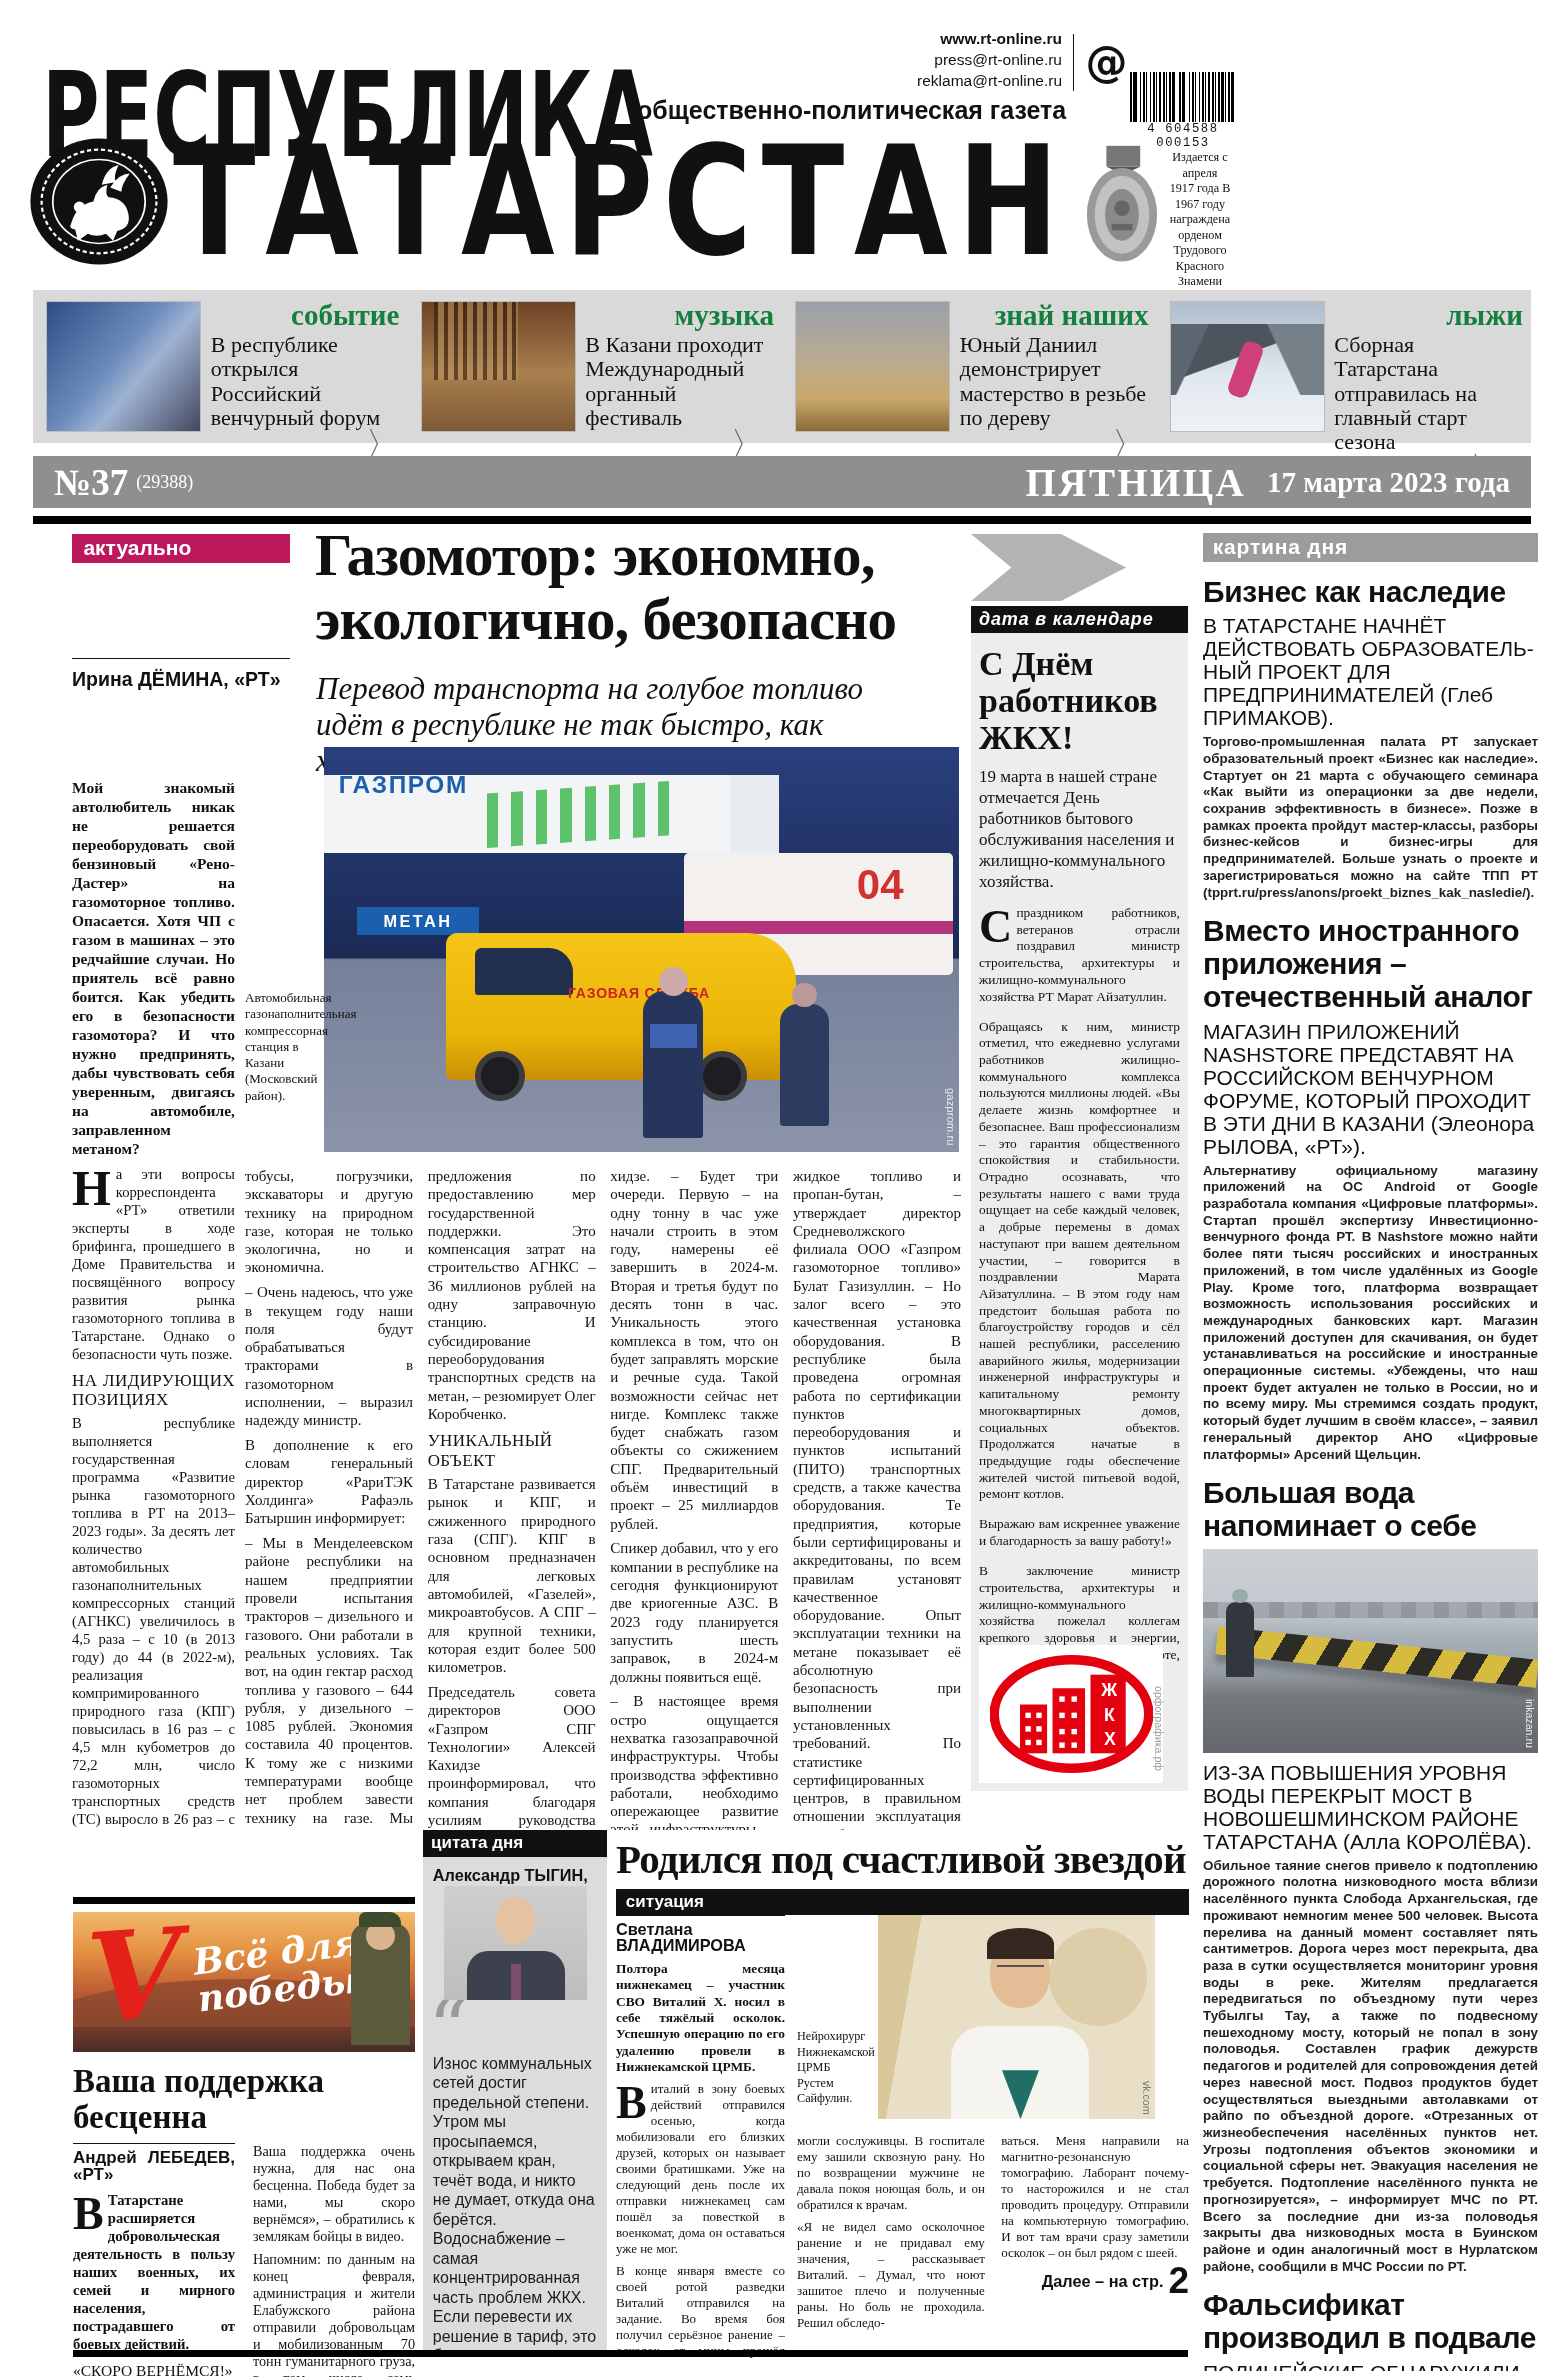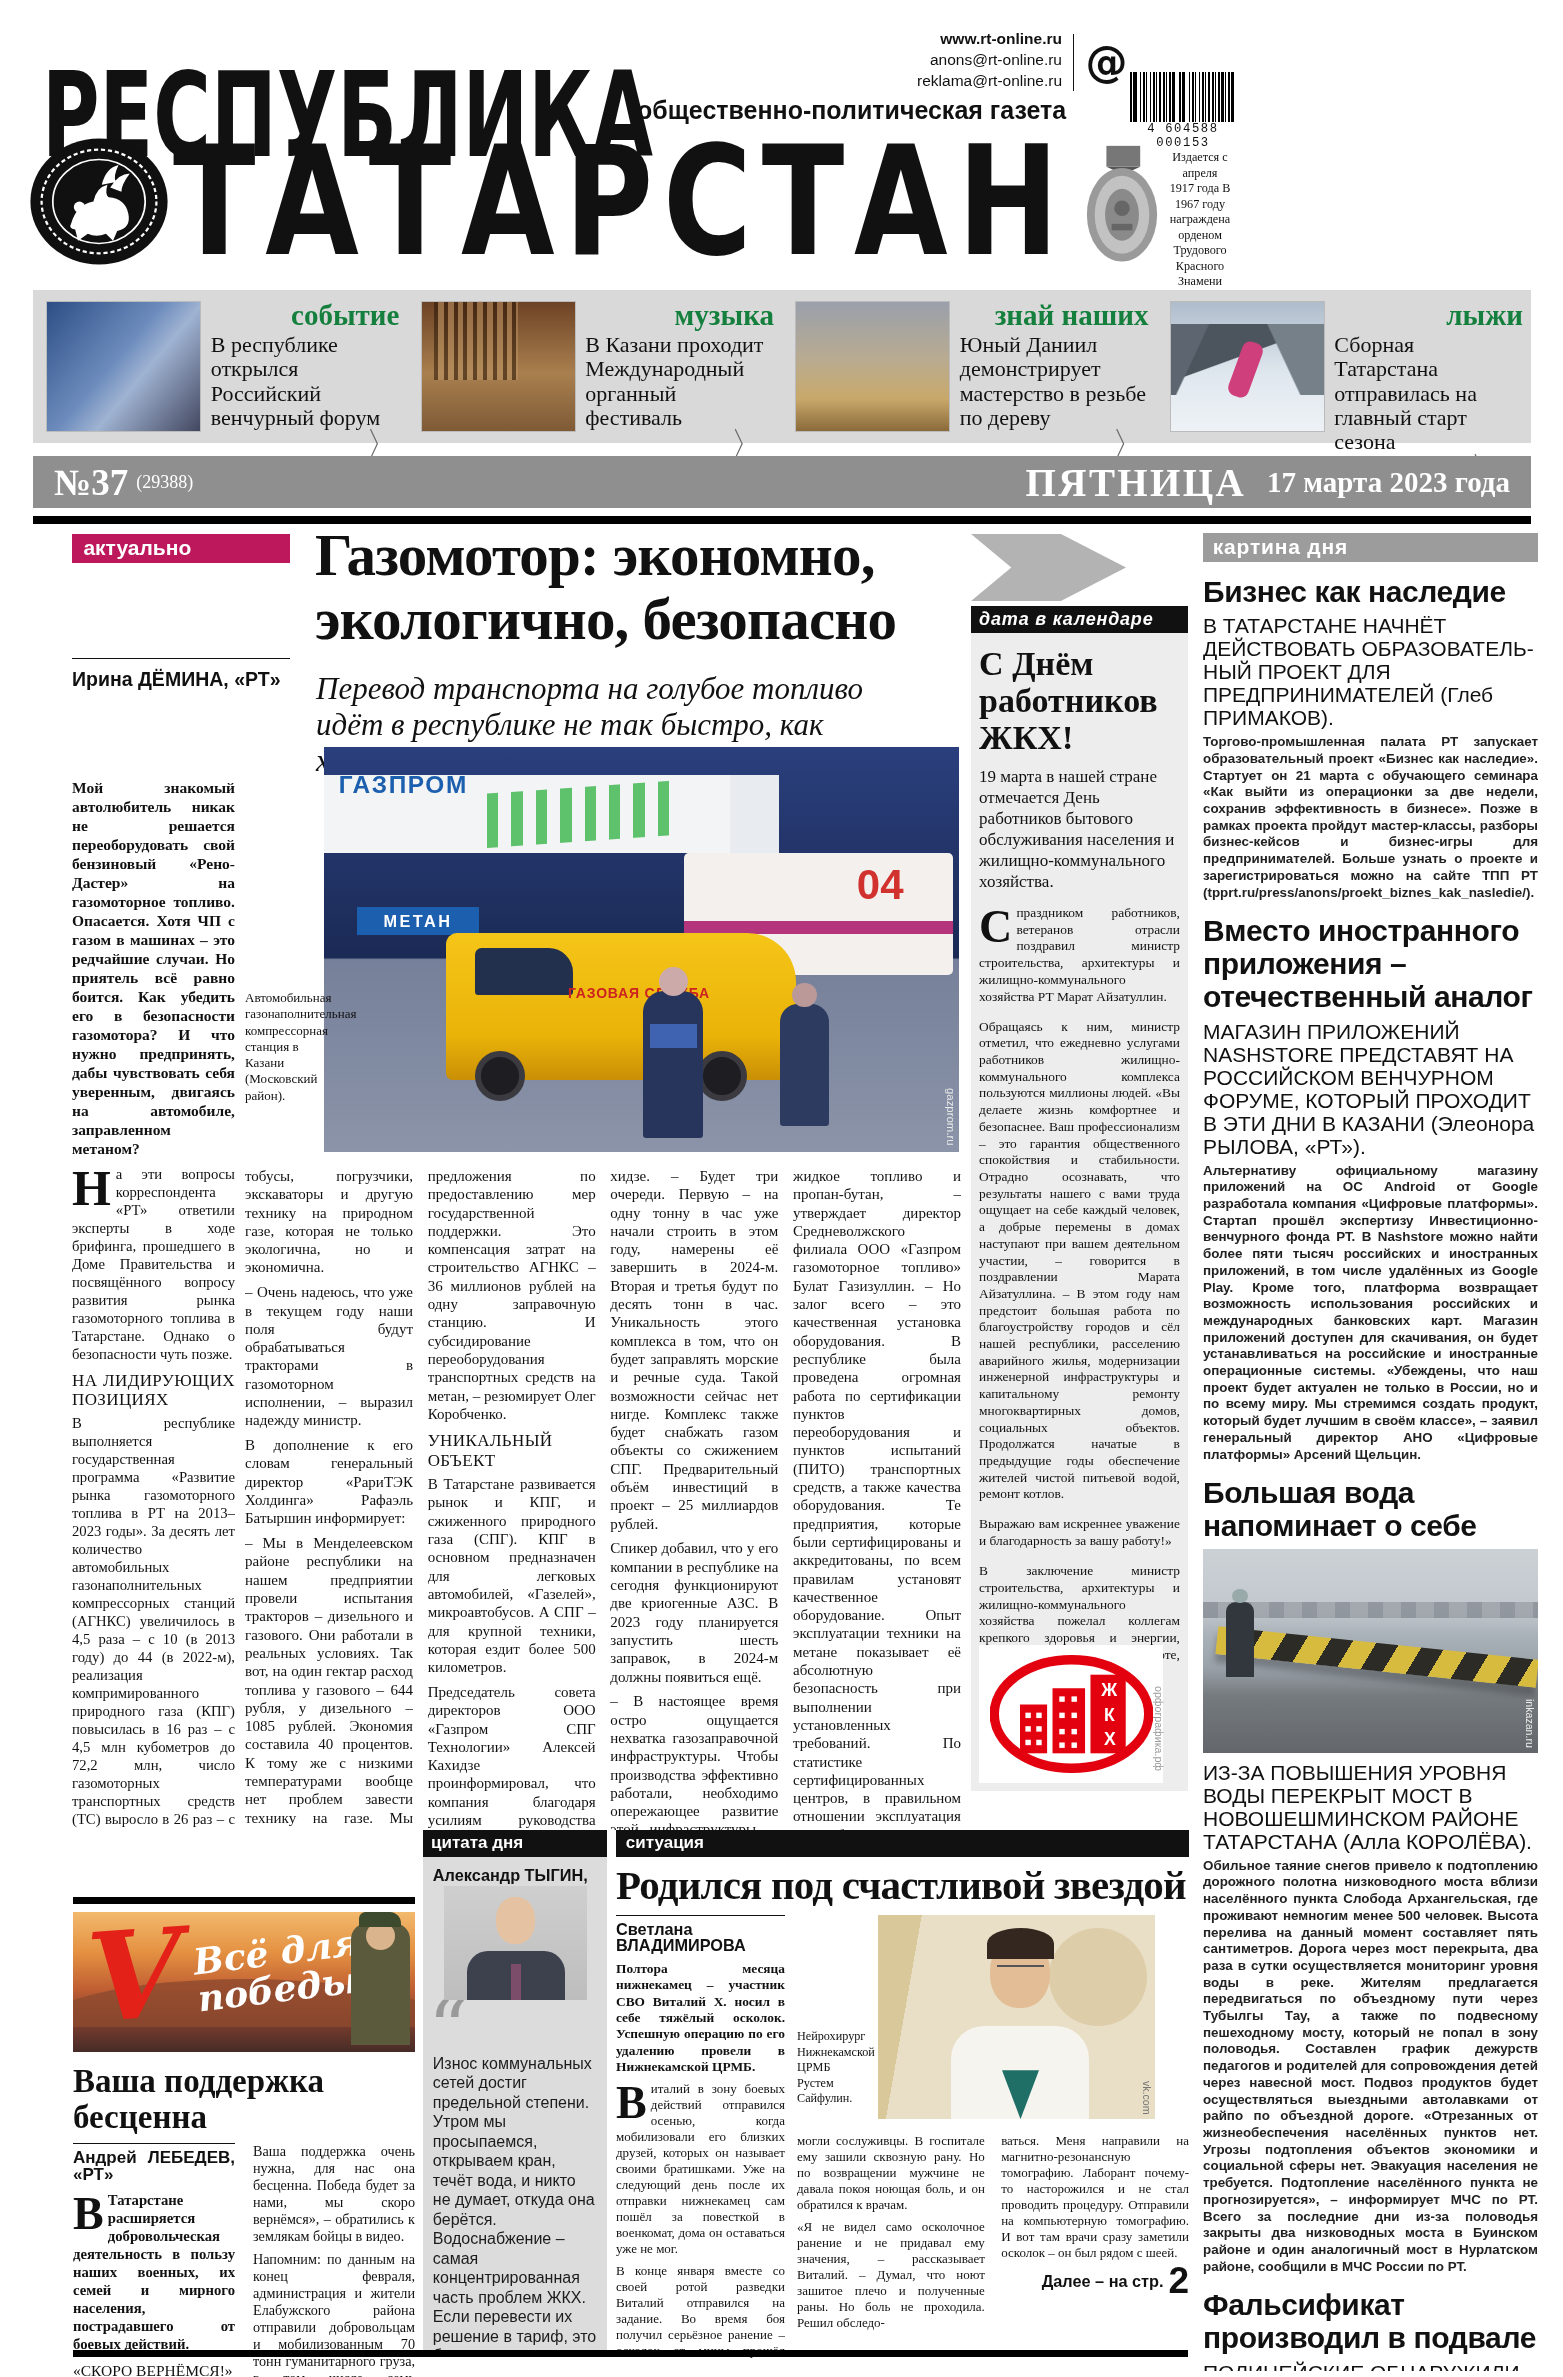--- a/index.html
+++ b/index.html
@@ -168,21 +168,21 @@
   #born p{margin:0 0 5.7px 0;}
   #rule-bottom{left:73px;top:2350px;width:1115px;height:7.3px;background:#000;}
 </style>
 </head>
 <body>
 
 <div class="abs" id="mh-title1">РЕСПУБЛИКА</div>
 <div class="abs sans" id="mh-tagline">общественно-политическая газета</div>
 <div class="abs sans" id="mh-contacts">
   <div>www.rt-online.ru</div>
-  <div class="sub">anons@rt-online.ru</div>
+  <div class="sub">press@rt-online.ru</div>
   <div class="sub">reklama@rt-online.ru</div>
 </div>
 <div class="abs" id="mh-at">@</div>
 <div class="abs" id="mh-barcode">
   <div class="bars"></div>
   <div class="num">4 604588 000153</div>
 </div>
 <div class="abs" id="mh-logo">
   <svg width="140" height="129" viewBox="0 0 100 92">
     <ellipse cx="50" cy="46" rx="49" ry="45" fill="#101010"></ellipse>
@@ -445,22 +445,22 @@
       <div class="head"></div>
       <div class="suit"></div>
       <div class="tie"></div>
     </div>
     <div id="q-mark">“</div>
     <div id="q-text">Износ коммунальных сетей достиг предельной степени. Утром мы просыпаемся, открываем кран, течёт вода, и никто не думает, откуда она берётся. Водоснабжение – самая концентрированная часть проблем ЖКХ. Если перевести их решение в тариф, это будет просто золотая вода. Поэтому здесь необходимы федеральное участие и деньги.</div>
   </div>
 </div>
 
 <div class="abs" id="born">
+  <div id="b-head">Родился под счастливой звездой</div>
   <div id="b-kicker">ситуация</div>
-  <div id="b-head">Родился под счастливой звездой</div>
   <div id="b-grid">
     <div class="just" id="b-col1">
       <div class="v-byrule">Светлана ВЛАДИМИРОВА</div>
       <p class="b-lead">Полтора месяца нижнекамец – участник СВО Виталий Х. носил в себе тяжёлый осколок. Успешную операцию по его удалению провели в Нижнекамской ЦРМБ.</p>
       <p><span class="drop2">В</span><span>италий в зону боевых действий отправился осенью, когда мобилизовали его близких друзей, которых он называет своими братишками. Уже на следующий день после их отправки нижнекамец сам пошёл за повесткой в военкомат, дома он оставаться уже не мог.</span></p>
       <p>В конце января вместе со своей ротой разведки Виталий отправился на задание. Во время боя получил серьёзное ранение – осколок от мины прошёл навылет, раздробив часть лопатки. Серьёзно пострадал и плечевой сустав. Виталий был в сознании, добраться до медиков по-</p>
     </div>
     <div id="b-caption">Нейрохирург Нижнекамской ЦРМБ Рустем Сайфулин.</div>
     <div id="b-photo">
       <div class="blob1"></div>

